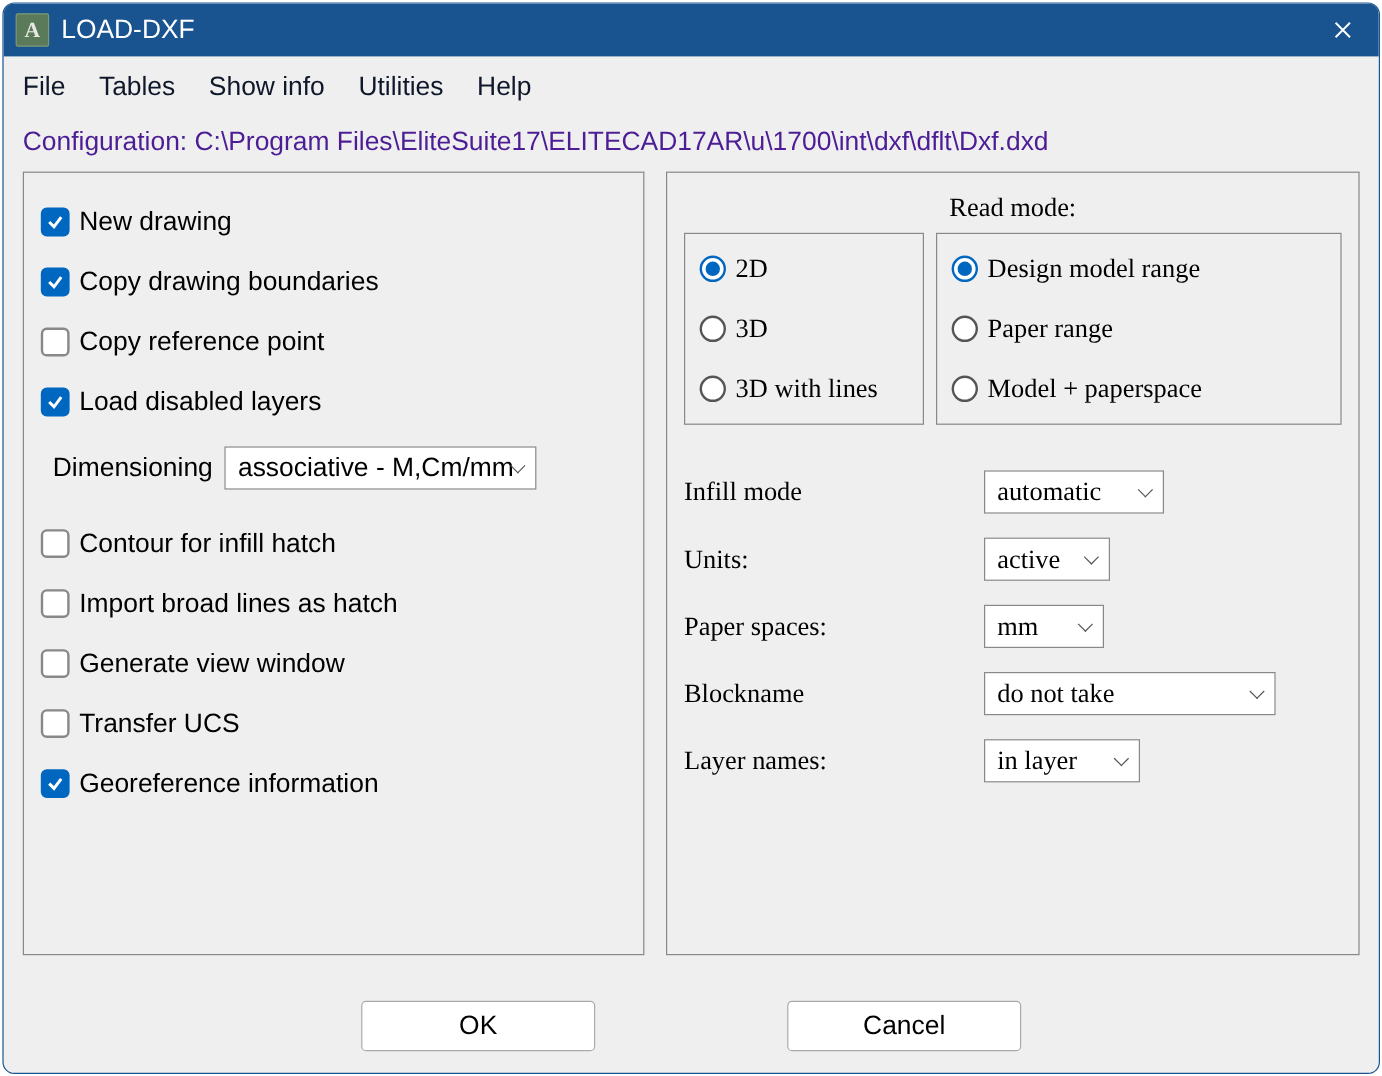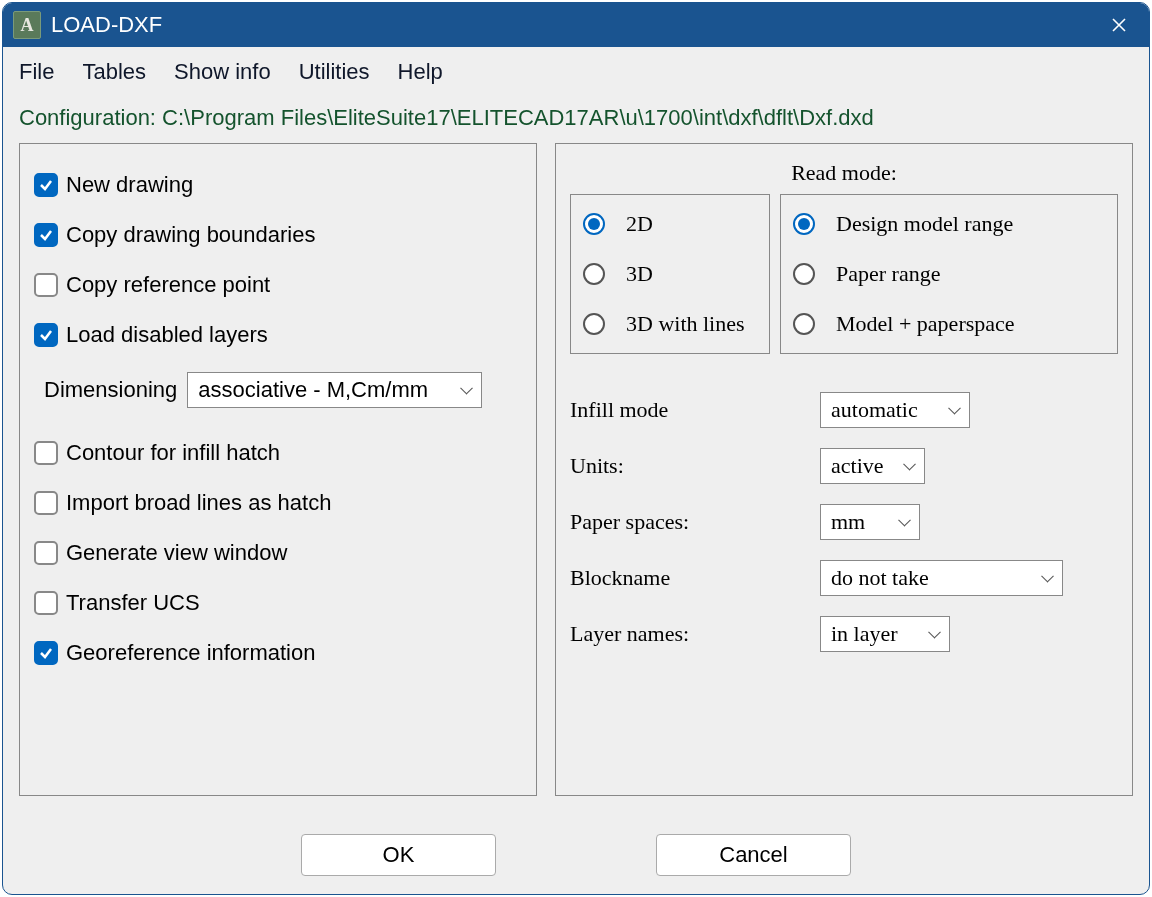--- a/index.html
+++ b/index.html
@@ -60,21 +60,21 @@
       display: flex;
       padding: 12px 16px;
       gap: 28px;
       font-size: 22px;
       color: #0f172a;
     }
     .menu-item { cursor: pointer; }
     .config-row {
       padding: 8px 16px 12px 16px;
       font-size: 22px;
-      color: #14532d;
+      color: #4c1d95;
     }
     .content {
       flex: 1;
       display: flex;
       gap: 18px;
       padding: 0 16px 10px 16px;
     }
     .panel {
       border: 1px solid #888;
       background: #efefef;
@@ -146,21 +146,21 @@
       margin-bottom: 28px;
     }
     .radio-group {
       border: 1px solid #888;
       flex: 1;
       padding: 4px 12px;
     }
     .radio-row {
       display: flex;
       align-items: center;
-      gap: 21px;
+      gap: 8px;
       padding: 12px 0;
       font-size: 22px;
       cursor: pointer;
     }
     .radio {
       width: 22px;
       height: 22px;
       border: 2px solid #555;
       border-radius: 50%;
       background: #fff;
@@ -255,21 +255,21 @@
         <div class="checkbox checked">
             <svg width="16" height="16" viewBox="0 0 16 16">
               <path d="M3 8 L7 12 L13 4" stroke="#fff" stroke-width="2.5" fill="none"></path>
             </svg>
           </div>
         <span>Load disabled layers</span>
       </div>
 
       <div class="dim-row">
         <span>Dimensioning</span>
-        <div class="select" style="width:295px">associative - M,Cm/mm</div>
+        <div class="select" style="width:260px">associative - M,Cm/mm</div>
       </div>
 
       <div class="check-row">
         <div class="checkbox"></div>
         <span>Contour for infill hatch</span>
       </div>
       <div class="check-row">
         <div class="checkbox"></div>
         <span>Import broad lines as hatch</span>
       </div>

